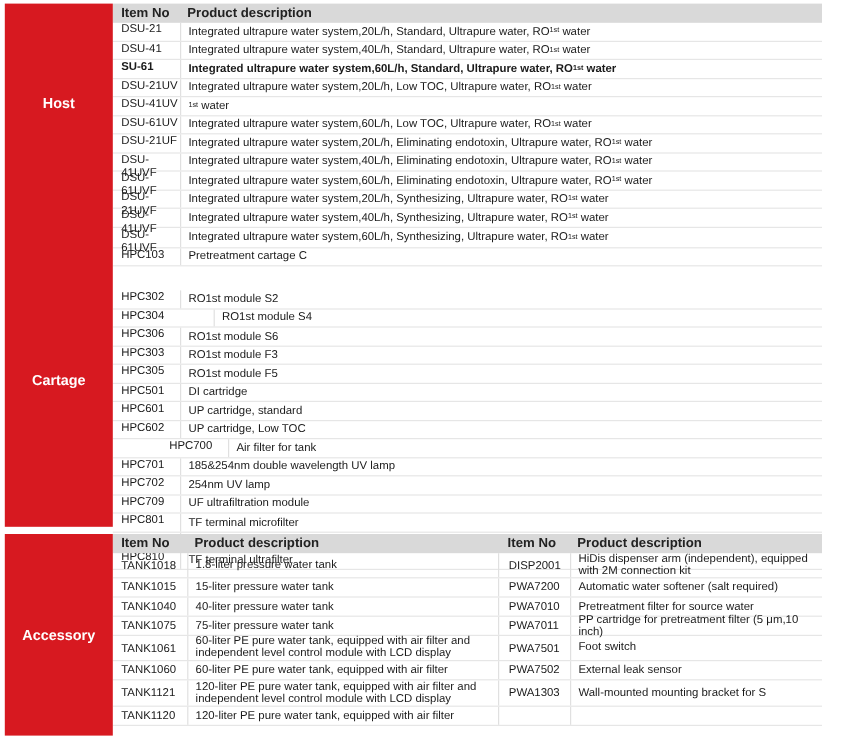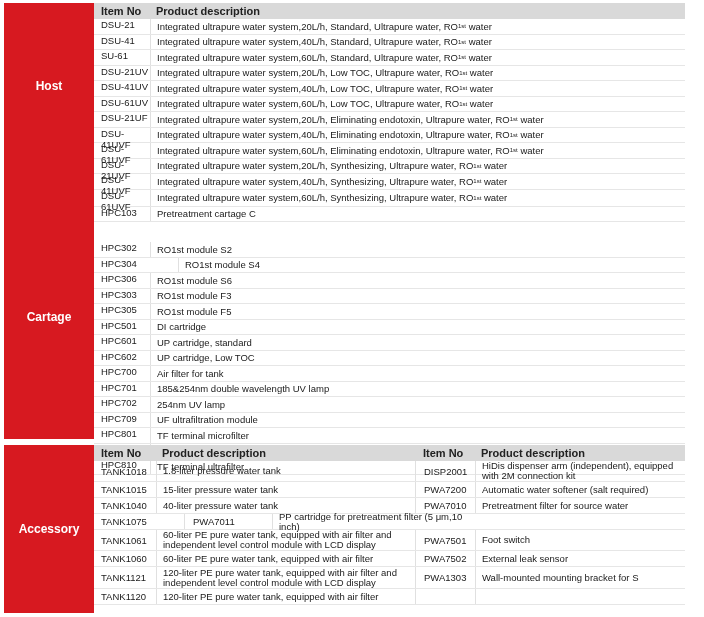--- a/index.html
+++ b/index.html
@@ -57,40 +57,39 @@
           </div>
         </div>
         <div class="row" style="height: 14.5px;">
           <div class="c1">DSU-41</div>
           <div class="c2">
             <span>Integrated ultrapure water system,40L/h, Standard, Ultrapure water, RO</span>
             <sup>1st</sup>
             <span style="white-space: pre;"> water</span>
           </div>
         </div>
-        <div class="row" style="height: 14.5px;">
+        <div class="row" style="height: 14.5px; font-weight: bold;">
           <div class="c1">SU-61</div>
           <div class="c2">
             <span>Integrated ultrapure water system,60L/h, Standard, Ultrapure water, RO</span>
             <sup>1st</sup>
             <span style="white-space: pre;"> water</span>
           </div>
         </div>
         <div class="row" style="height: 14.5px;">
           <div class="c1">DSU-21UV</div>
           <div class="c2">
             <span>Integrated ultrapure water system,20L/h, Low TOC, Ultrapure water, RO</span>
             <sup>1st</sup>
             <span style="white-space: pre;"> water</span>
           </div>
         </div>
         <div class="row" style="height: 14.5px;">
           <div class="c1">DSU-41UV</div>
           <div class="c2">
-            <span>Integrated ultrapure water system,40L/h, Low TOC, Ultrapure water, RO</span>
             <sup>1st</sup>
             <span style="white-space: pre;"> water</span>
           </div>
         </div>
         <div class="row" style="height: 14.5px;">
           <div class="c1">DSU-61UV</div>
           <div class="c2">
             <span>Integrated ultrapure water system,60L/h, Low TOC, Ultrapure water, RO</span>
             <sup>1st</sup>
             <span style="white-space: pre;"> water</span>
@@ -191,21 +190,21 @@
           <div class="c2">
             <span>UP cartridge, standard</span>
           </div>
         </div>
         <div class="row" style="height: 14.5px;">
           <div class="c1">HPC602</div>
           <div class="c2">
             <span>UP cartridge, Low TOC</span>
           </div>
         </div>
-        <div class="row" style="height: 14.5px;">
+        <div class="row" style="height: 14.5px; padding-left: 40px;">
           <div class="c1">HPC700</div>
           <div class="c2">
             <span>Air filter for tank</span>
           </div>
         </div>
         <div class="row" style="height: 14.5px;">
           <div class="c1">HPC701</div>
           <div class="c2">
             <span>185&amp;254nm double wavelength UV lamp</span>
           </div>
@@ -267,22 +266,23 @@
           <div class="a2">15-liter pressure water tank</div>
           <div class="a3">PWA7200</div>
           <div class="a4">Automatic water softener (salt required)</div>
         </div>
         <div class="arow half" style="height: 15px;">
           <div class="a1">TANK1040</div>
           <div class="a2">40-liter pressure water tank</div>
           <div class="a3">PWA7010</div>
           <div class="a4">Pretreatment filter for source water</div>
         </div>
-        <div class="arow half" style="height: 15px; gap: 28px;">
+        <div class="arow half" style="height: 15px;">
           <div class="a1">TANK1075</div>
+          <div class="a2">75-liter pressure water tank</div>
           <div class="a3">PWA7011</div>
           <div class="a4">PP cartridge for pretreatment filter (5 μm,10 inch)</div>
         </div>
         <div class="arow half" style="height: 20px;">
           <div class="a1">TANK1061</div>
           <div class="a2">60-liter PE pure water tank, equipped with air filter and independent level control module with LCD display</div>
           <div class="a3">PWA7501</div>
           <div class="a4">Foot switch</div>
         </div>
         <div class="arow half" style="height: 15px;">

